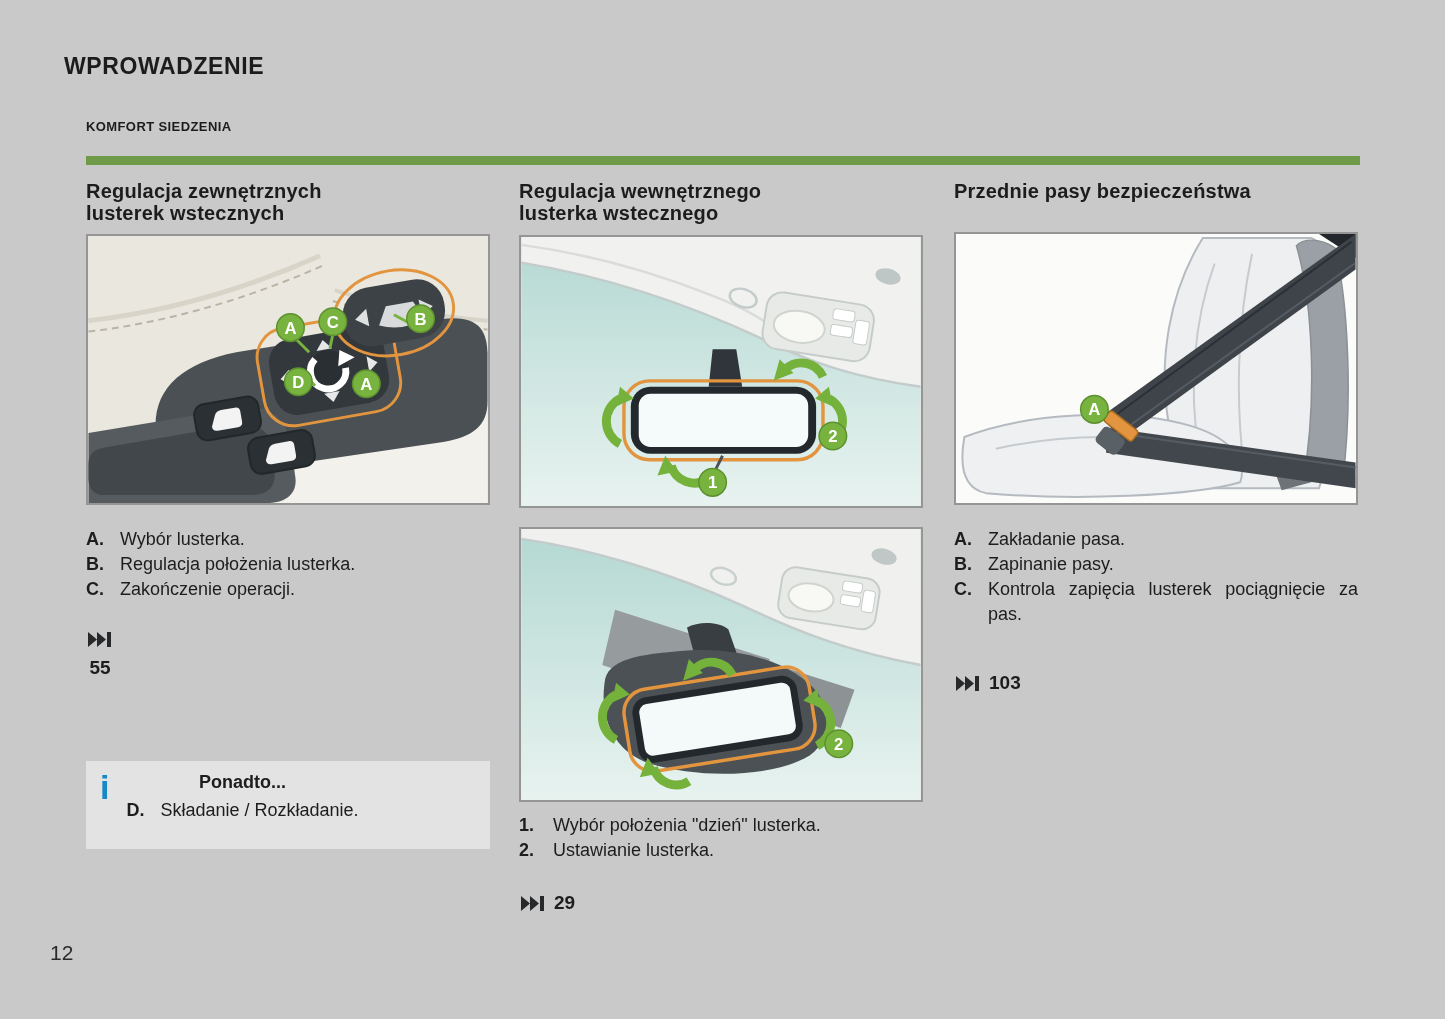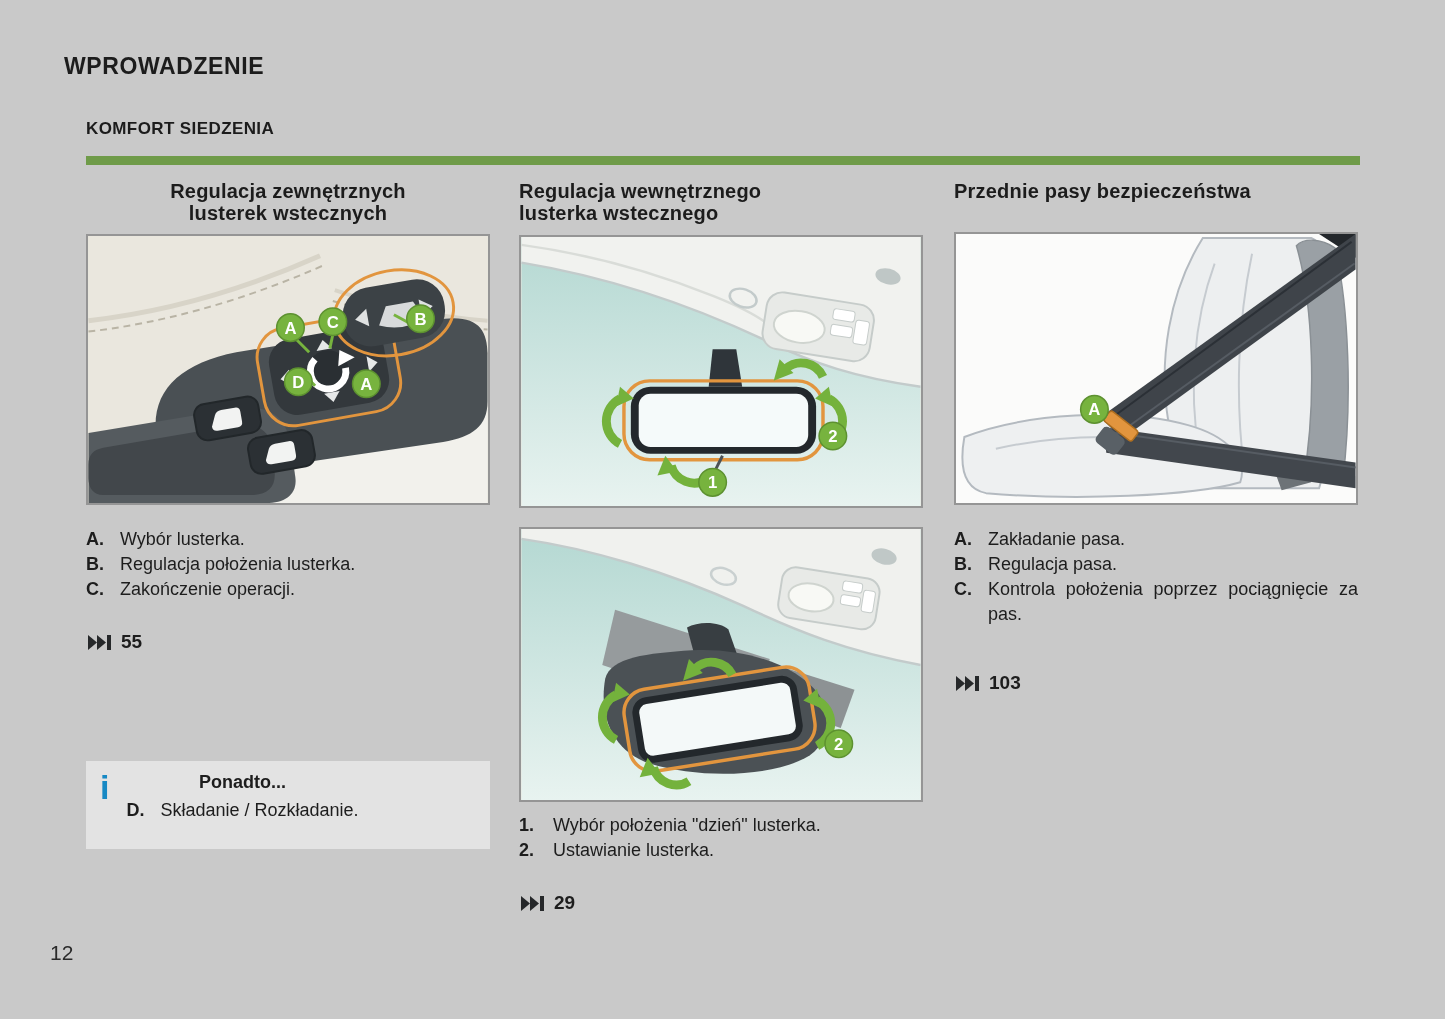--- a/index.html
+++ b/index.html
@@ -1,45 +1,45 @@
 <!DOCTYPE html>
 <html><head>
 <meta charset="utf-8">
 <style>
   html,body{margin:0;padding:0;}
   body{font-family:"Liberation Sans",sans-serif;background:#c9c9c9;}
   #page{position:relative;width:1445px;height:1019px;background:#c9c9c9;overflow:hidden;padding-left:40px;}
 
   .abs{position:absolute;}
   #main-title{left:64px;top:53px;font-size:23px;font-weight:bold;color:#1c1c1c;letter-spacing:.6px;}
-  #section-title{left:86px;top:119px;font-size:17px;font-weight:bold;color:#1c1c1c;letter-spacing:.4px;}
+  #section-title{left:86px;top:119px;font-size:13px;font-weight:bold;color:#1c1c1c;letter-spacing:.4px;}
   #green-rule{left:86px;top:156px;width:1274px;height:9px;background:#6f9b49;}
 
   .col-heading{font-size:20px;font-weight:bold;line-height:22px;color:#1c1c1c;white-space:pre-line;letter-spacing:.2px;}
-  #h-col1{left:86px;top:180px;width:404px;text-align:center;}
+  #h-col1{left:86px;top:180px;width:404px;}
   #h-col2{left:519px;top:180px;width:404px;}
   #h-col3{left:954px;top:180px;width:404px;}
 
   .fig{box-sizing:border-box;border:2px solid #959595;background:#e9e6dd;}
   .fig svg{display:block;width:100%;height:100%;}
   #fig-door{left:86px;top:234px;width:404px;height:271px;}
   #fig-mirror1{left:519px;top:235px;width:404px;height:273px;}
   #fig-mirror2{left:519px;top:527px;width:404px;height:275px;}
   #fig-belt{left:954px;top:232px;width:404px;height:273px;}
 
   .items{width:404px;}
   .item-row{display:flex;font-size:18px;line-height:25px;color:#1d1d1d;}
   .item-key{font-weight:bold;width:34px;flex:none;}
   .item-txt{flex:1;text-align:justify;}
   #items-col1{left:86px;top:527px;}
   #items-col2{left:519px;top:813px;}
   #items-col3{left:954px;top:527px;}
 
   .pageref{display:flex;align-items:center;gap:9px;font-size:19px;font-weight:bold;color:#1d1d1d;}
-  #ref-col1{left:88px;top:631px;}
+  #ref-col1{left:88px;top:631px;flex-direction:column;}
   #ref-col2{left:521px;top:892px;}
   #ref-col3{left:956px;top:672px;justify-content:center;}
 
   #info-box{left:86px;top:761px;width:404px;height:88px;background:#e3e3e3;box-sizing:border-box;padding:11px 14px 0 14px;display:flex;gap:17px;}
   #info-box .i-glyph{color:#1789c4;font-size:34px;font-weight:bold;line-height:30px;flex:none;}
   #info-box .info-title{font-size:18px;font-weight:bold;color:#1d1d1d;margin-bottom:5px;text-align:center;}
   #info-box .item-row{font-size:18px;}
 
   #page-number{left:50px;top:941px;font-size:21px;color:#2a2a2a;text-align:center;}
 
@@ -263,25 +263,25 @@
       </div>
   </div>
 
   <div class="abs items" id="items-col3">
     <div class="item-row">
         <span class="item-key">A.</span>
         <span class="item-txt">Zakładanie pasa.</span>
       </div>
     <div class="item-row">
         <span class="item-key">B.</span>
-        <span class="item-txt">Regulacja pasa.</span>
+        <span class="item-txt">Zapinanie pasy.</span>
       </div>
     <div class="item-row">
         <span class="item-key">C.</span>
-        <span class="item-txt">Kontrola położenia poprzez pociągnięcie za pas.</span>
+        <span class="item-txt">Kontrola zapięcia lusterek pociągnięcie za pas.</span>
       </div>
   </div>
 
   <div class="abs pageref" id="ref-col1">
     <svg class="refsvg" viewBox="0 0 24 17">
         <g fill="#26282a">
           <polygon points="0,1 9,8.5 0,16"></polygon>
           <polygon points="9,1 18,8.5 9,16"></polygon>
           <rect x="19" y="1" width="4" height="15"></rect>
         </g>

